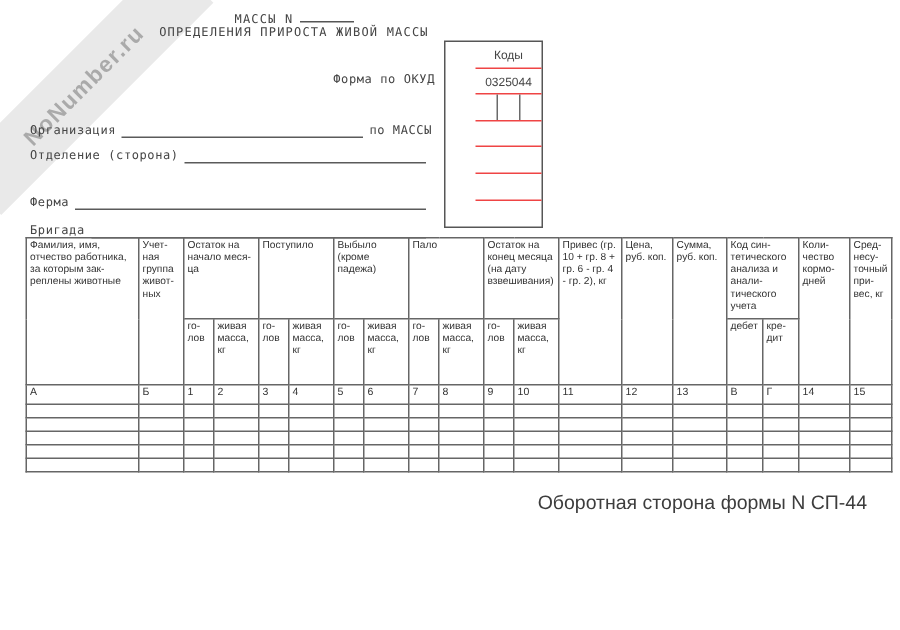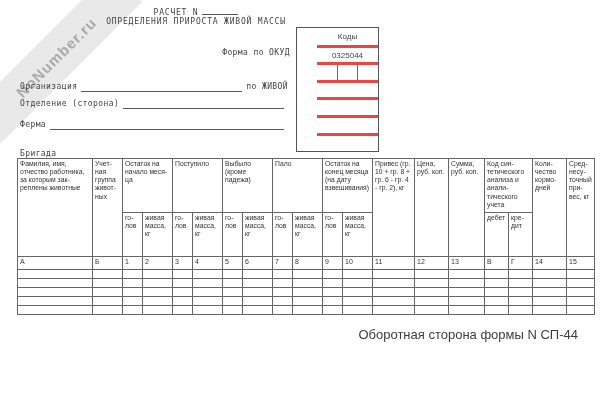--- a/index.html
+++ b/index.html
@@ -44,30 +44,30 @@
   .date-label { top:66px; }
 
   .form-line {
     position:absolute; left:20px; width:268px; height:11px;
     display:flex; align-items:center;
     font-size:8px; letter-spacing:0.4px; color:#454545; white-space:nowrap;
   }
   .form-line .fill { flex:1; border-bottom:1px solid #5a5a5a; height:10px; margin:0 4px; }
   .line-org      { top:81px; }
   .line-division { top:98px; }
-  .line-farm     { top:119px; }
+  .line-farm     { top:129px; }
   .line-brigade  { top:132px;margin-top:16px; }
 
   
   .codes-box {
-    position:absolute; left:296px; top:27px; width:83px;
+    position:absolute; left:296px; top:27px; width:66px;
     border:1px solid #565656; background:#fff;padding-left:20px;
   }
   .codes-row {
-    height:17px; border-top:3px solid #ef4444;
+    height:17px; border-top:1px solid #ef4444;
     display:flex; align-items:center; justify-content:center;
     font-size:8px; color:#454545;
   }
   .codes-row:first-child { border-top:none; }
   .codes-row.date-row { padding:0; height:18px; }
   .codes-row.date-row .sub { flex:1; height:100%; }
   .codes-row.date-row .sub + .sub { border-left:1px solid #6a6a6a; }
   .codes-row.tall { height:18px; }
 
   
@@ -94,30 +94,30 @@
 </head>
 <body>
 
 <div class="page">
 
   <div class="watermark">
     <span>NoNumber.ru</span>
   </div>
 
   <div class="title-line1 mono">
-    <span>РАСЧЕТ N</span><span class="blank-short"></span>
+    <span>МАССЫ N</span><span class="blank-short"></span>
   </div>
   <div class="title-line2 mono">ОПРЕДЕЛЕНИЯ ПРИРОСТА ЖИВОЙ МАССЫ</div>
 
   <div class="right-label okud-label mono">Форма по ОКУД</div>
 
   <div class="form-line line-org mono">
     <span>Организация</span>
     <span class="fill"></span>
-    <span>по ЖИВОЙ</span>
+    <span>по МАССЫ</span>
   </div>
   <div class="form-line line-division mono">
     <span>Отделение (сторона)</span>
     <span class="fill"></span>
   </div>
   <div class="form-line line-farm mono">
     <span>Ферма</span>
     <span class="fill"></span>
   </div>
   <div class="form-line line-brigade mono">

